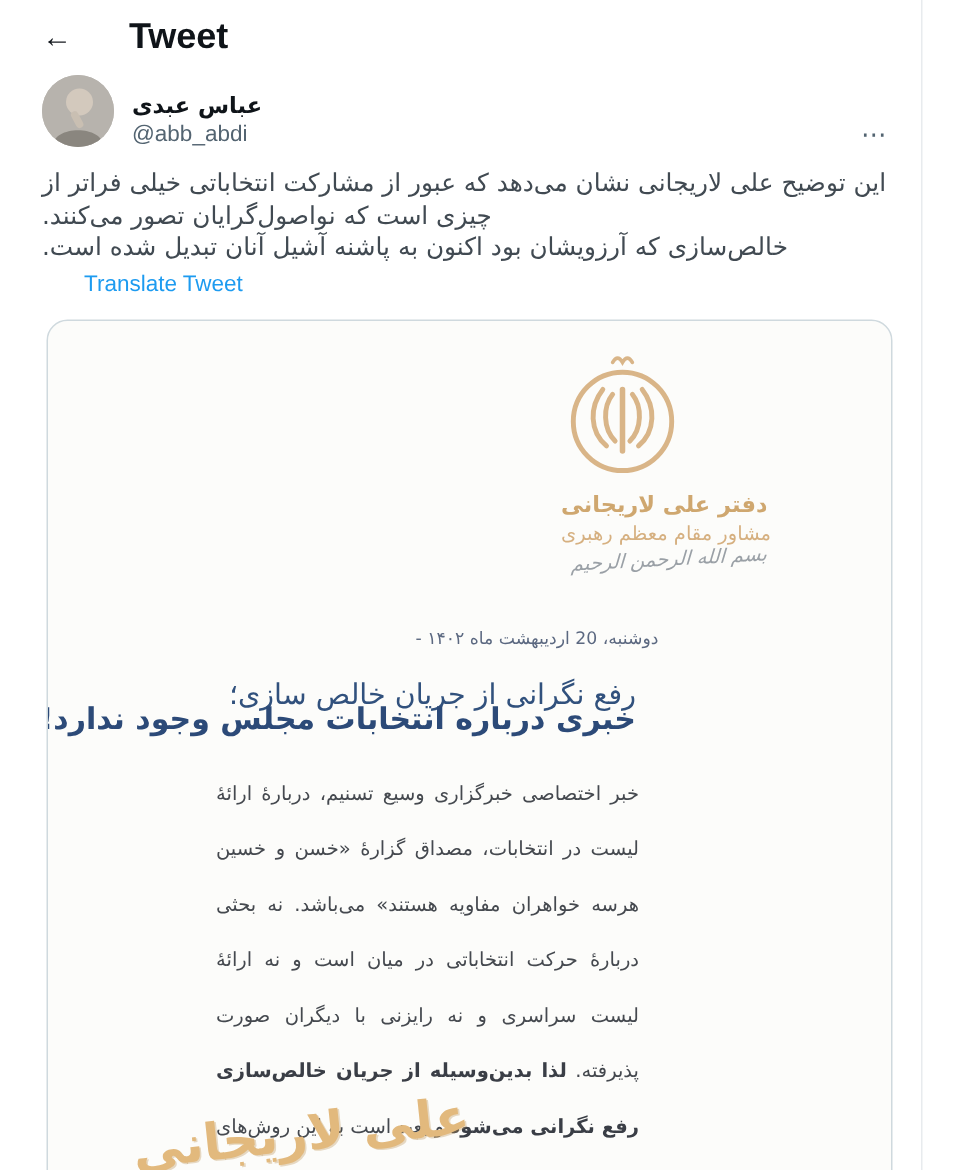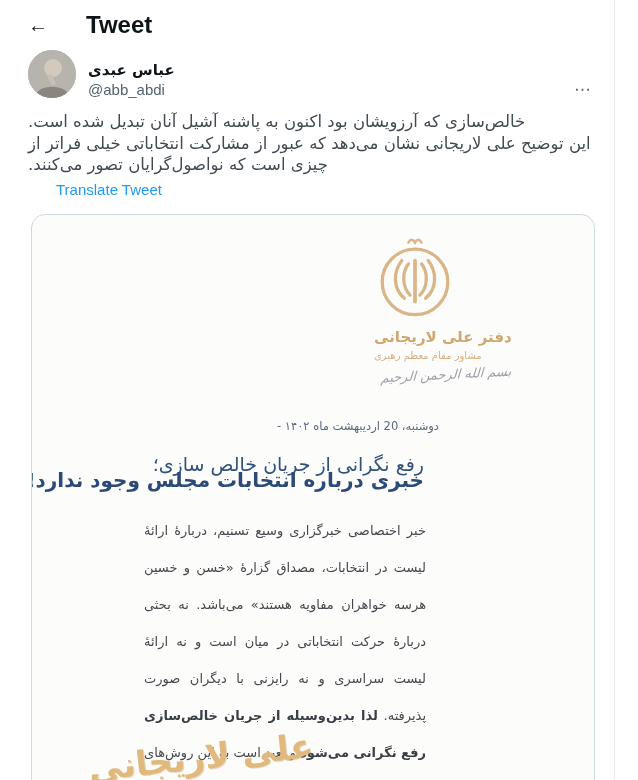--- a/index.html
+++ b/index.html
@@ -35,21 +35,21 @@
                font-family:"Liberation Sans","DejaVu Sans",sans-serif;margin-left:28px; }
 
   
   .card { position:relative; margin-top:15px; margin-left:3px; width:564px;
           height:705px; border:1px solid #cfd9de; border-radius:14px;
           background:#fcfcfa; overflow:hidden; cursor:pointer; }
   .letterhead { position:absolute; top:20px; right:56px; width:164px;
                 text-align:left; }
   .office-name { font-size:15px; font-weight:700; color:#cfa76f; margin-top:5px;
                  direction:rtl; }
-  .office-sub  { font-size:10px; color:#d6b080; margin-top:4px; direction:rtl; }
+  .office-sub  { font-size:13px; color:#d6b080; margin-top:4px; direction:rtl; }
   .bismillah { position:absolute; top:152px; right:68px; width:160px;
                text-align:center; color:#9aa0a6; font-size:13px; direction:rtl;
                font-style:italic; transform:rotate(-3deg) skewX(-6deg);
                white-space:nowrap; }
   .letter-date { position:absolute; top:204px; right:155px; direction:ltr;
                  color:#5b6880; font-size:11.5px; white-space:nowrap; }
   .headline-top { position:absolute; top:238px; right:170px; direction:rtl;
                   color:#31517d; font-size:19px; white-space:nowrap; }
   .headline-main { position:absolute; top:253px; right:170px; direction:rtl;
                    color:#2c4a78; font-size:20px; font-weight:700;
@@ -88,22 +88,22 @@
     <div class="names">
       <div class="name" dir="rtl">عباس عبدی</div>
       <div class="handle">@abb_abdi</div>
     </div>
     <button class="more-btn">
       <span>⋯</span>
     </button>
   </div>
 
   <div class="tweet-text" lang="fa">
+    <p>این توضیح علی لاریجانی نشان می‌دهد که عبور از مشارکت انتخاباتی خیلی فراتر از چیزی است که نواصول‌گرایان تصور می‌کنند.</p>
     <p>خالص‌سازی که آرزویشان بود اکنون به پاشنه آشیل آنان تبدیل شده است.</p>
-    <p>این توضیح علی لاریجانی نشان می‌دهد که عبور از مشارکت انتخاباتی خیلی فراتر از چیزی است که نواصول‌گرایان تصور می‌کنند.</p>
   </div>
 
   <a class="translate">Translate Tweet</a>
 
   <div class="card">
 
     <div class="letterhead">
       <svg width="82" height="84" viewBox="0 0 100 102">
         <path d="M42 9 q4 -7 8 0 q4 -7 8 0" fill="none" stroke="#d9b588" stroke-width="3" stroke-linecap="round"></path>
         <circle cx="50" cy="57" r="40" fill="none" stroke="#d9b588" stroke-width="4"></circle>

